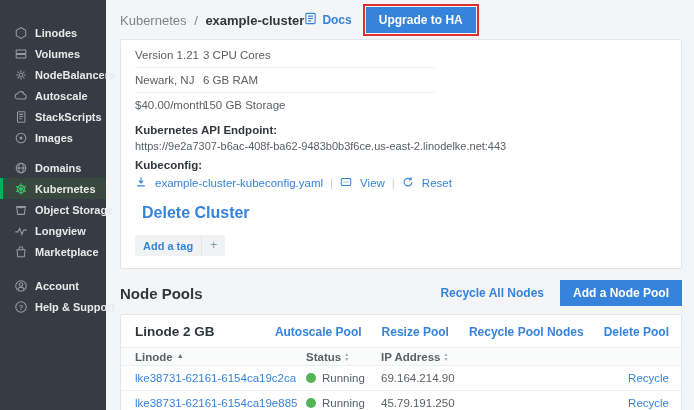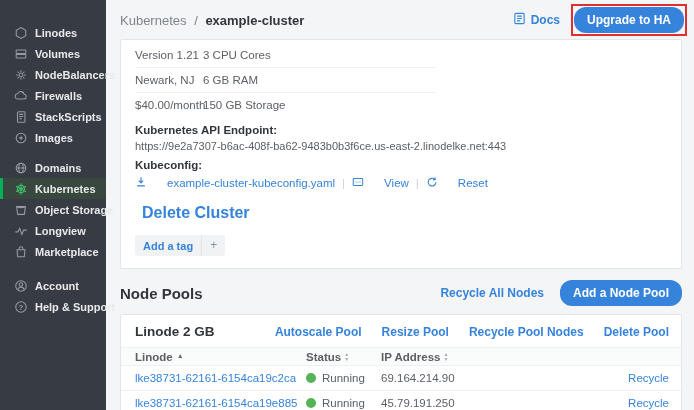--- a/index.html
+++ b/index.html
@@ -18,42 +18,42 @@
   .nav-item .nav-icon{width:15px;height:15px;color:#959ba3;display:flex;align-items:center;justify-content:center;flex:none}
   .nav-item .nav-icon svg{width:14px;height:14px}
   .nav-label{color:#e8e9ea;font-size:11px;font-weight:bold;white-space:nowrap}
   .nav-item.selected{background:#39483f;border-left-color:var(--accent-green)}
   .nav-item.selected .nav-icon{color:#3fbd68}
   .nav-gap-sm{height:9px}
   .nav-gap-lg{height:13px}
 
   
   .main{flex:1;display:flex;flex-direction:column;overflow:hidden}
-  .page-header{display:flex;align-items:center;justify-content:space-between;padding:7px 10px 6px 14px}
+  .page-header{display:flex;align-items:center;justify-content:flex-start;padding:7px 10px 6px 14px}
   .breadcrumb{font-size:13px;color:#7d848b}
   .crumb-link{color:#7d848b;cursor:pointer}
   .crumb-sep{margin:0 4px}
   .crumb-current{color:var(--text-dark);font-weight:bold}
   .header-actions{display:flex;align-items:center;gap:14px}
   .docs-link{display:flex;align-items:center;gap:5px;color:var(--link-blue);font-size:12px;font-weight:bold;cursor:pointer;text-decoration:none}
   .docs-link svg{width:13px;height:13px}
   .annotation{outline:2px solid var(--annotation-red);outline-offset:1px}
-  .primary-btn{background:var(--button-blue);color:#fff;border:none;font-family:inherit;font-size:12px;font-weight:bold;padding:6px 13px;border-radius:12px;cursor:pointer;white-space:nowrap}
+  .primary-btn{background:var(--button-blue);color:#fff;border:none;font-family:inherit;font-size:12px;font-weight:bold;padding:6px 13px;border-radius:0;cursor:pointer;white-space:nowrap}
 
   .card{background:#fff;border:1px solid var(--card-border);border-radius:2px;margin:0 12px 0 14px}
   .card-summary{padding:3px 14px 12px}
 
   .summary-grid{width:300px}
   .summary-row{display:flex;padding:6px 0;border-bottom:1px solid var(--row-line);font-size:11.5px;color:var(--text-gray)}
   .summary-row:last-child{border-bottom:none}
   .summary-row .c1{width:68px;flex:none}
   .kv-label{font-size:11.5px;font-weight:bold;color:var(--text-dark);margin-top:7px}
   .kv-value{font-size:11px;color:var(--text-gray);margin-top:4px}
   .kubeconfig-row{display:flex;align-items:center;gap:7px;margin-top:5px;font-size:11.5px}
-  .kc-link{display:flex;align-items:center;gap:20px;color:var(--link-blue);cursor:pointer}
+  .kc-link{display:flex;align-items:center;gap:8px;color:var(--link-blue);cursor:pointer}
   .kc-link svg{width:12px;height:12px}
   .kc-sep{color:#cdd1d5}
   .delete-link{display:inline-block;color:var(--link-blue);font-size:16px;font-weight:bold;margin:14px 0 0 7px;cursor:pointer}
   .tag-chip{display:inline-flex;align-items:center;margin-top:13px;background:#f0f2f4;border-radius:3px;overflow:hidden;cursor:pointer}
   .tag-chip .tag-text{color:var(--link-blue);font-size:11px;font-weight:bold;padding:4px 8px}
   .tag-chip .tag-plus{color:#7e97b5;font-size:12px;padding:3px 8px 4px;border-left:1px solid #e2e5e8}
 
   .section-header{display:flex;align-items:center;justify-content:space-between;margin:11px 12px 8px 14px}
   .section-title{font-size:15px;font-weight:bold;color:var(--text-dark)}
   .section-actions{display:flex;align-items:center;gap:16px}
@@ -104,21 +104,21 @@
         </svg>
       </span>
     <span class="nav-label">NodeBalancers</span>
   </div>
   <div class="nav-item">
     <span class="nav-icon">
         <svg viewBox="0 0 16 16" fill="none" stroke="currentColor" stroke-width="1.2">
           <path d="M4.5 11.5a3 3 0 0 1-.3-6A3.8 3.8 0 0 1 11.5 6a2.8 2.8 0 0 1 .3 5.5z"></path>
         </svg>
       </span>
-    <span class="nav-label">Firewalls</span>
+    <span class="nav-label">Autoscale</span>
   </div>
   <div class="nav-item">
     <span class="nav-icon">
         <svg viewBox="0 0 16 16" fill="none" stroke="currentColor" stroke-width="1.2">
           <rect x="4" y="2" width="8.5" height="12" rx="1"></rect>
           <path d="M6 5h4.5M6 7.5h4.5M6 10h3"></path>
         </svg>
       </span>
     <span class="nav-label">StackScripts</span>
   </div>

